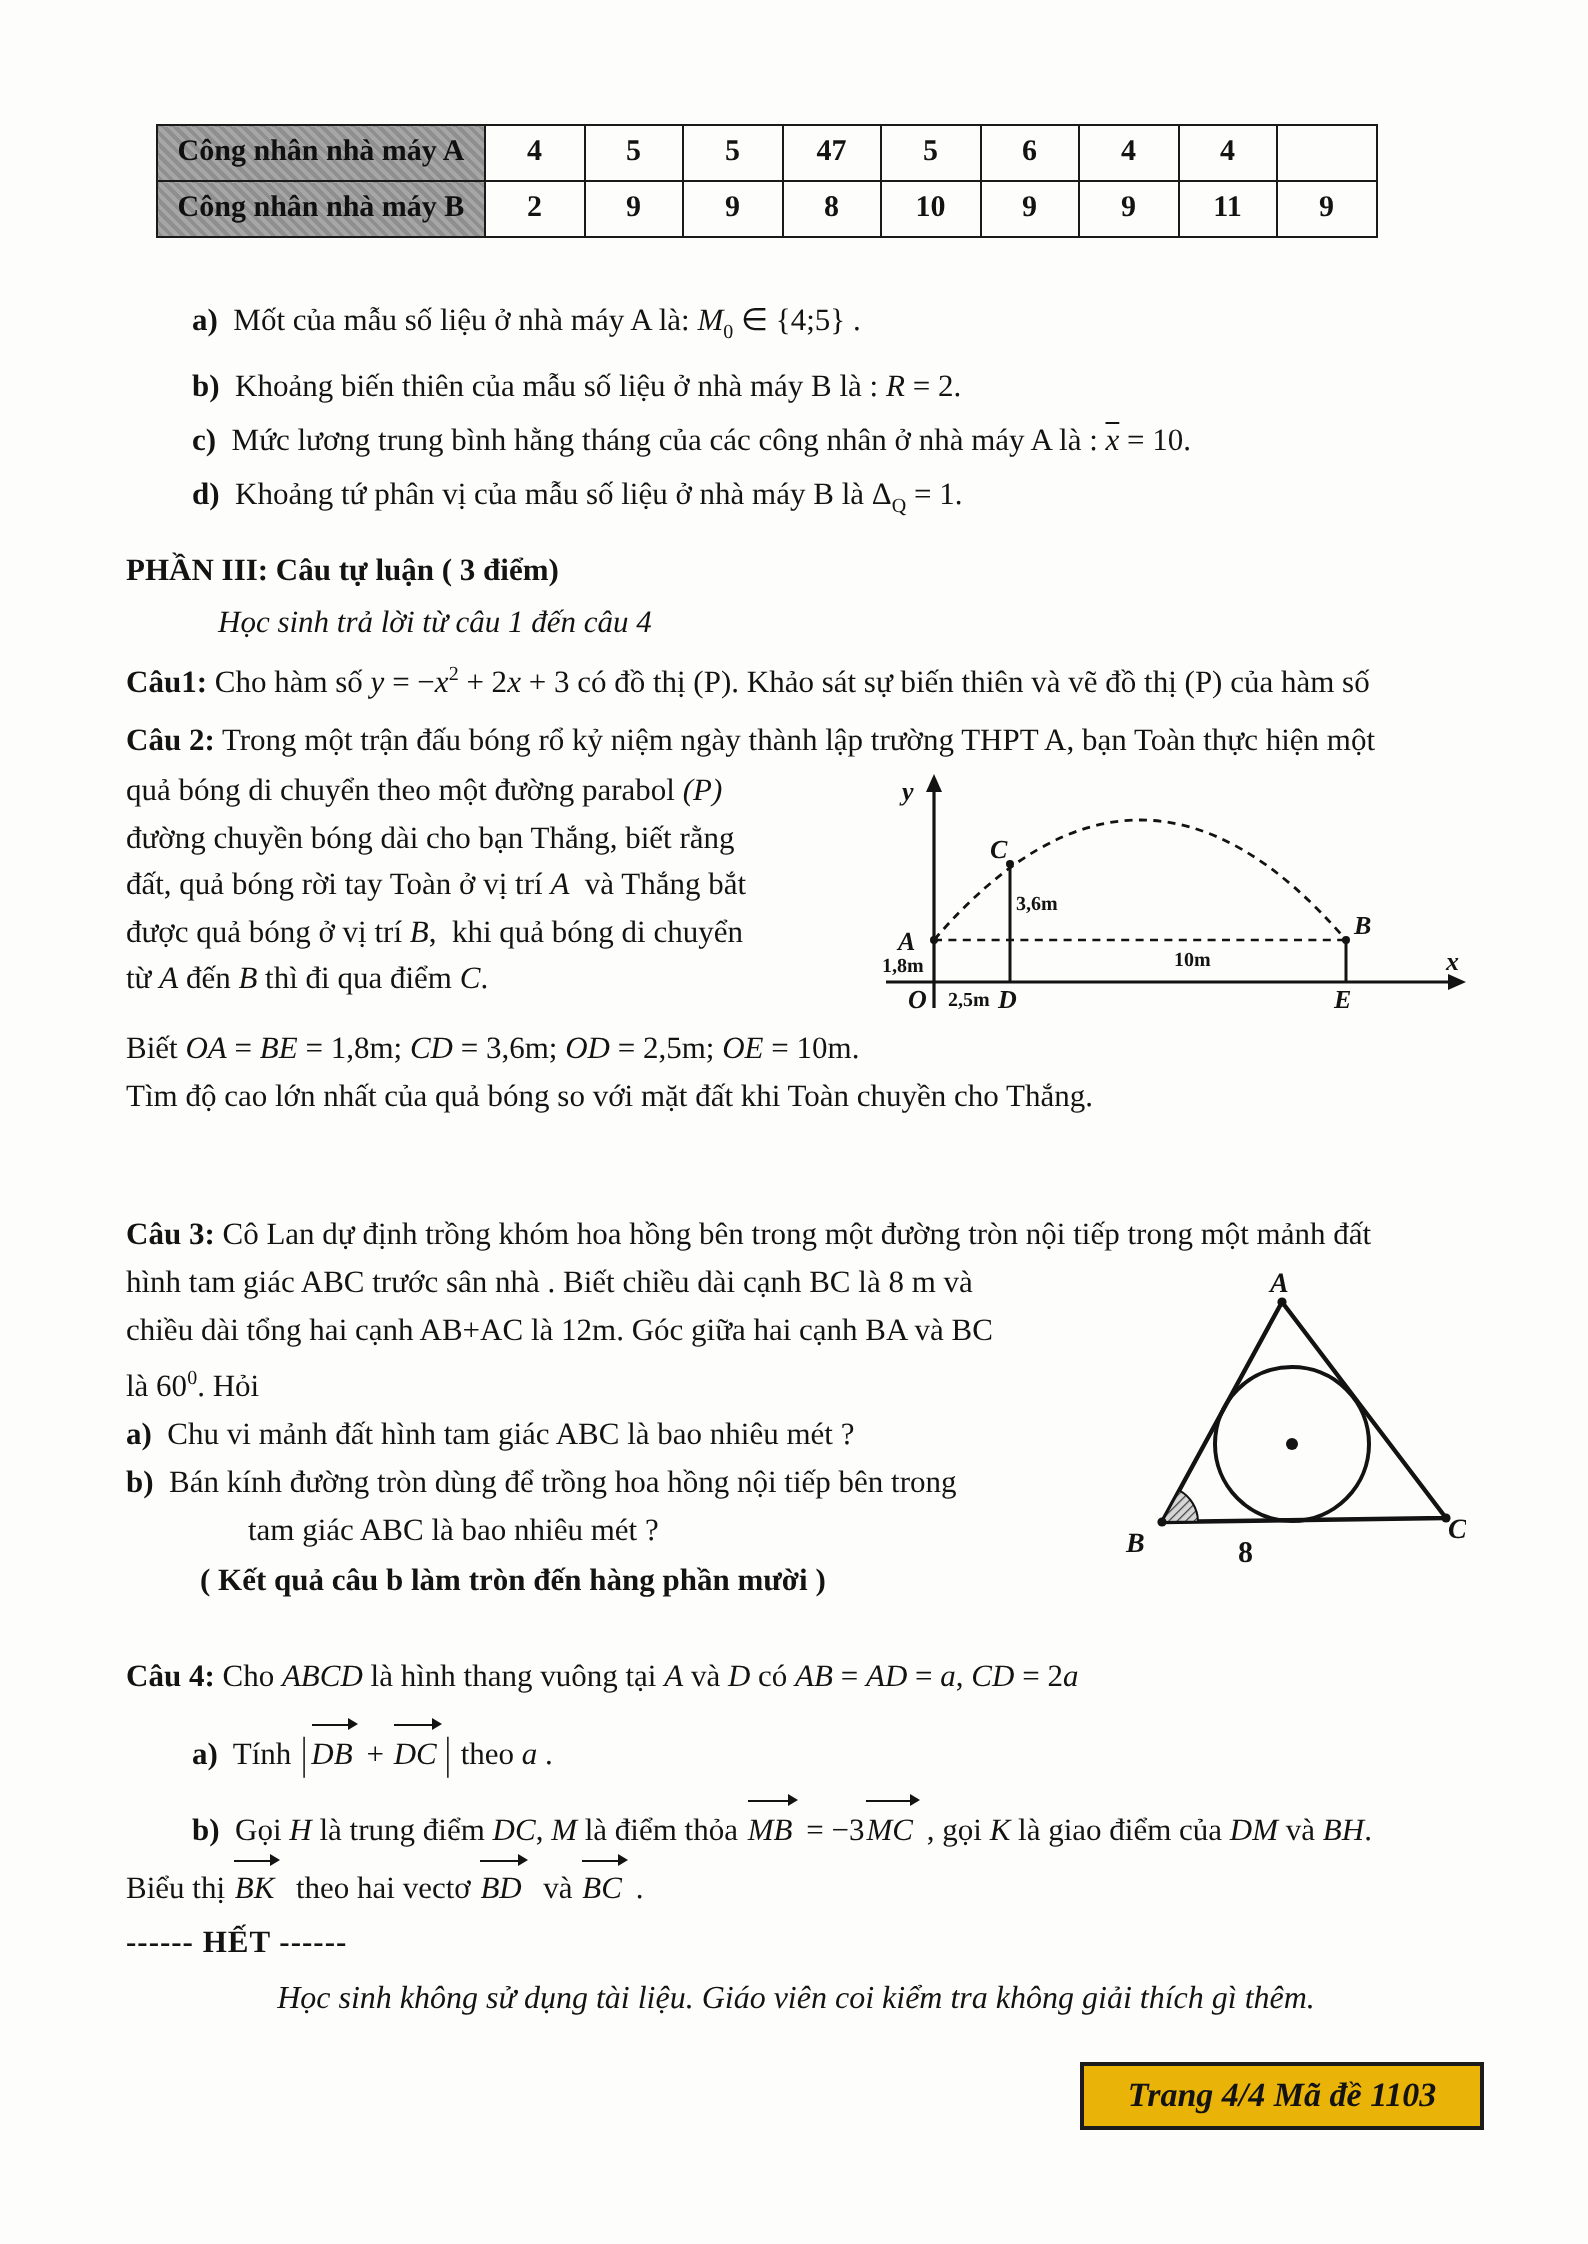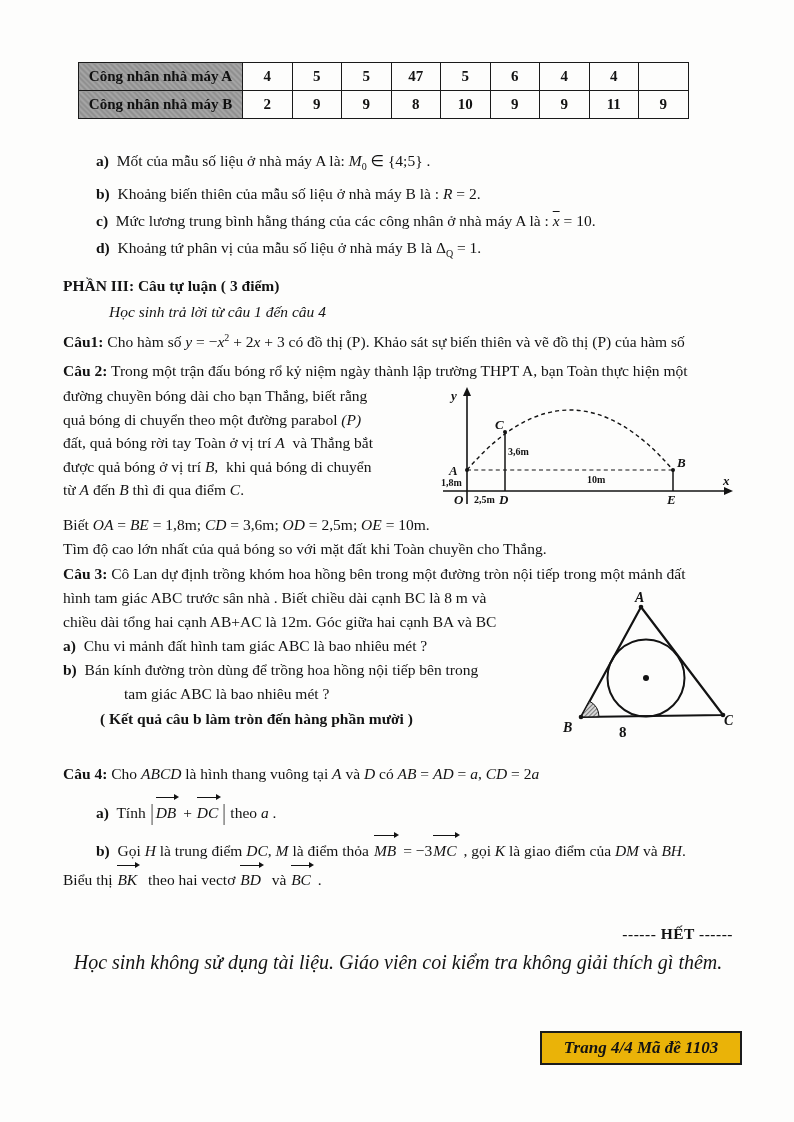--- a/index.html
+++ b/index.html
@@ -35,34 +35,34 @@
   .p3h     { margin-top:5px; line-height:27px; }
   .p3s     { margin-left:46px; line-height:25px; font-style:italic; }
   .cau1    { line-height:27px; }
   .c2l1    { line-height:27px; margin-top:2px; }
   .cols    { display:flex; }
   .c2left  { width:362px; flex:none; }
   .c2line  { line-height:23.5px; white-space:nowrap; }
   .c2right { flex:1; display:flex; justify-content:flex-end; align-items:flex-start; padding-top:2px; }
   .given   { line-height:24px; margin-top:3px; }
   .quest   { line-height:24px; }
-  .c3l1    { line-height:25px; }
+  .c3l1    { line-height:25px;margin-top:44px; }
   .c3left  { width:482px; flex:none; }
   .c3line  { line-height:24px; white-space:nowrap; }
   .c3item  { line-height:24px; white-space:nowrap; }
   .c3item2 { margin-left:61px; line-height:24px; }
   .c3note  { margin-left:37px; line-height:26px; }
   .c3right { flex:1; display:flex; justify-content:flex-end; align-items:flex-start; padding-top:5px; }
   .cau4    { margin-top:21px; }
   .c4l1    { line-height:27px; }
   .c4a     { margin-left:33px; margin-top:11px; line-height:29px; }
   .c4b     { margin-left:33px; margin-top:9px; line-height:29px; }
   .c4last  { margin-top:1px; line-height:27px; }
-  .het     { text-align:right; font-weight:700; margin-top:27px; line-height:28px; letter-spacing:.5px; }
-  .fnote   { text-align:center; font-style:italic; font-size:20px; line-height:28px; }
+  .het     { text-align:left; font-weight:700; line-height:28px; letter-spacing:.5px; }
+  .fnote   { text-align:center; font-style:italic; font-size:16px; line-height:28px; }
   .page-box{ position:absolute; left:540px; top:1031px; width:198px; height:30px;
              border:2px solid #1c1c1c; display:flex; align-items:center; justify-content:center;
              font-style:italic; font-weight:700; font-size:17px; background:#eab308; }
 
   
   svg .ln  { stroke:#131313; fill:none; }
   svg .fv  { font:italic 700 13px "Liberation Serif", serif; fill:#131313; }
   svg .fv2 { font:italic 700 14px "Liberation Serif", serif; fill:#131313; }
   svg .fm  { font:700 10px "Liberation Serif", serif; fill:#131313; }
   svg .fn8 { font:700 15px "Liberation Serif", serif; fill:#131313; }
@@ -115,22 +115,22 @@
 
     <div class="p3h"><span class="seg-b">PHẦN III: Câu tự luận ( 3 điểm)</span></div>
     <div class="p3s">Học sinh trả lời từ câu 1 đến câu 4</div>
 
     <div class="cau1"><span class="seg-b">Câu1:</span><span> Cho hàm số </span><span class="seg-i">y</span><span> = −</span><span class="seg-i">x</span><span class="seg-sup">2</span><span> + 2</span><span class="seg-i">x</span><span> + 3 có đồ thị (P). Khảo sát sự biến thiên và vẽ đồ thị (P) của hàm số</span></div>
 
     <div>
       <div class="c2l1"><span class="seg-b">Câu 2:</span><span> Trong một trận đấu bóng rổ kỷ niệm ngày thành lập trường THPT A, bạn Toàn thực hiện một</span></div>
       <div class="cols">
         <div class="c2left">
+          <div class="c2line"><span>quả bóng di chuyển theo một đường parabol </span><span class="seg-i">(P)</span></div>
           <div class="c2line"><span>đường chuyền bóng dài cho bạn Thắng, biết rằng</span></div>
-          <div class="c2line"><span>quả bóng di chuyển theo một đường parabol </span><span class="seg-i">(P)</span></div>
           <div class="c2line"><span>đất, quả bóng rời tay Toàn ở vị trí </span><span class="seg-i">A</span><span>&nbsp; và Thắng bắt</span></div>
           <div class="c2line"><span>được quả bóng ở vị trí </span><span class="seg-i">B</span><span>,&nbsp; khi quả bóng di chuyển</span></div>
           <div class="c2line"><span>từ </span><span class="seg-i">A</span><span> đến </span><span class="seg-i">B</span><span> thì đi qua điểm </span><span class="seg-i">C</span><span>.</span></div>
         </div>
         <div class="c2right">
           <svg width="292" height="124" viewBox="0 0 292 124">
             <path class="ln" d="M26,84 Q129,-36 232,84" stroke-width="1.4" stroke-dasharray="4 3.2"></path>
             <line class="ln" x1="26" y1="84" x2="232" y2="84" stroke-width="1.2" stroke-dasharray="4 3.2"></line>
             <line class="ln" x1="2" y1="105" x2="284" y2="105" stroke-width="1.6"></line>
             <path d="M283,101 L292,105 L283,109 Z" fill="#131313"></path>
@@ -159,20 +159,21 @@
       <div class="given"><span> Biết </span><span class="seg-i">OA</span><span> = </span><span class="seg-i">BE</span><span> = 1,8m; </span><span class="seg-i">CD</span><span> = 3,6m; </span><span class="seg-i">OD</span><span> = 2,5m; </span><span class="seg-i">OE</span><span> = 10m.</span></div>
       <div class="quest">Tìm độ cao lớn nhất của quả bóng so với mặt đất khi Toàn chuyền cho Thắng.</div>
     </div>
 
     <div>
       <div class="c3l1"><span class="seg-b">Câu 3:</span><span> Cô Lan dự định trồng khóm hoa hồng bên trong một đường tròn nội tiếp trong một mảnh đất</span></div>
       <div class="cols">
         <div class="c3left">
           <div class="c3line"><span>hình tam giác ABC trước sân nhà . Biết chiều dài cạnh BC là 8 m và</span></div>
           <div class="c3line"><span>chiều dài tổng hai cạnh AB+AC là 12m. Góc giữa hai cạnh BA và BC</span></div>
+          <div class="c3line"><span>là 60</span><span class="seg-sup">0</span><span>. Hỏi</span></div>
           <div class="c3item"><span class="seg-b">a)</span><span>&nbsp; Chu vi mảnh đất hình tam giác ABC  là bao nhiêu mét ?</span></div>
           <div class="c3item"><span class="seg-b">b)</span><span>&nbsp; Bán kính đường tròn dùng để trồng hoa hồng nội tiếp bên trong</span></div>
           <div class="c3item2">tam giác ABC là bao nhiêu mét ?</div>
           <div class="c3note"><span class="seg-b">( Kết quả câu b làm tròn đến hàng phần mười )</span></div>
         </div>
         <div class="c3right">
           <svg width="172" height="148" viewBox="0 0 172 148">
             <defs>
               <pattern id="hatch" width="3" height="3" patternUnits="userSpaceOnUse" patternTransform="rotate(45)">
                 <rect width="3" height="3" fill="#d6d6d6"></rect>

